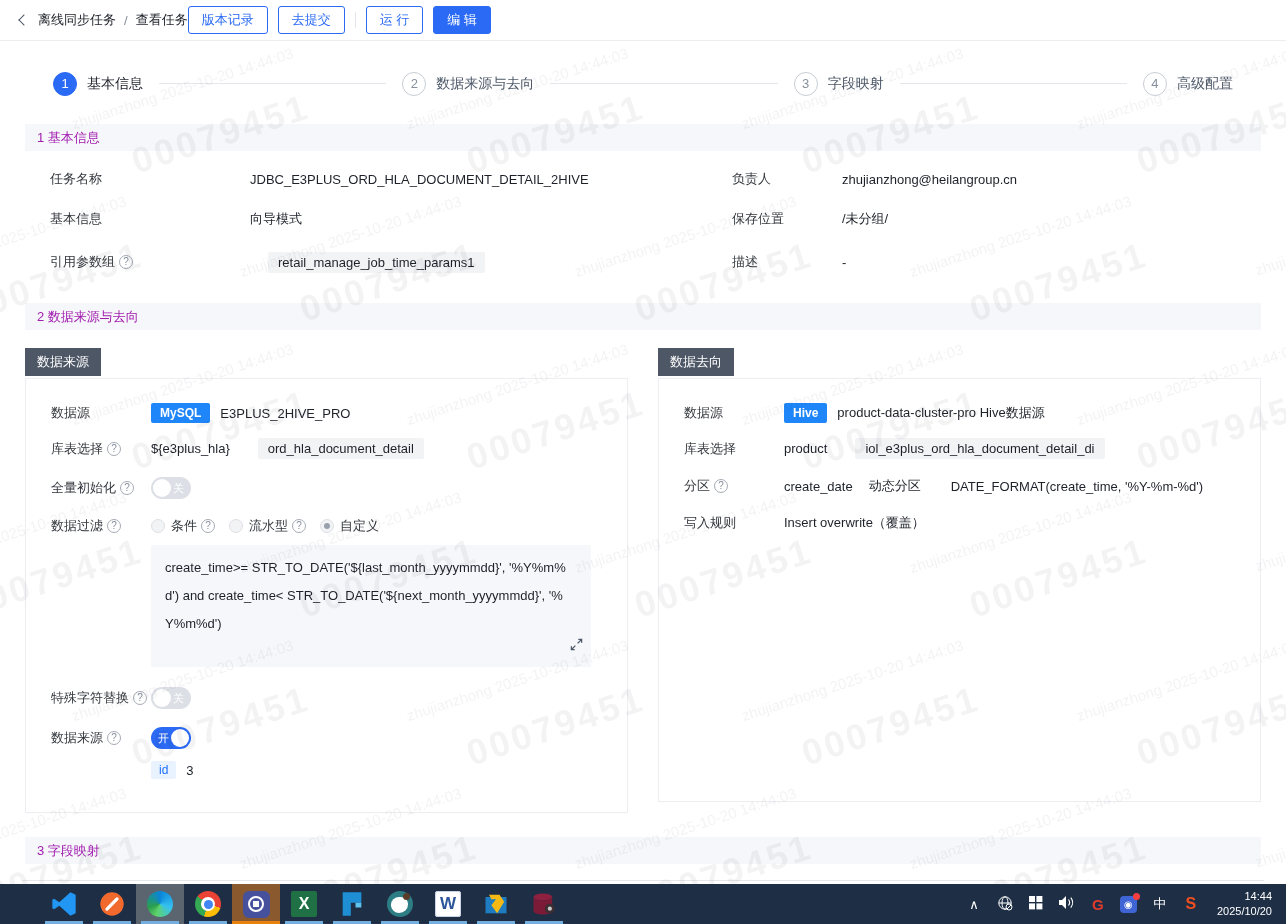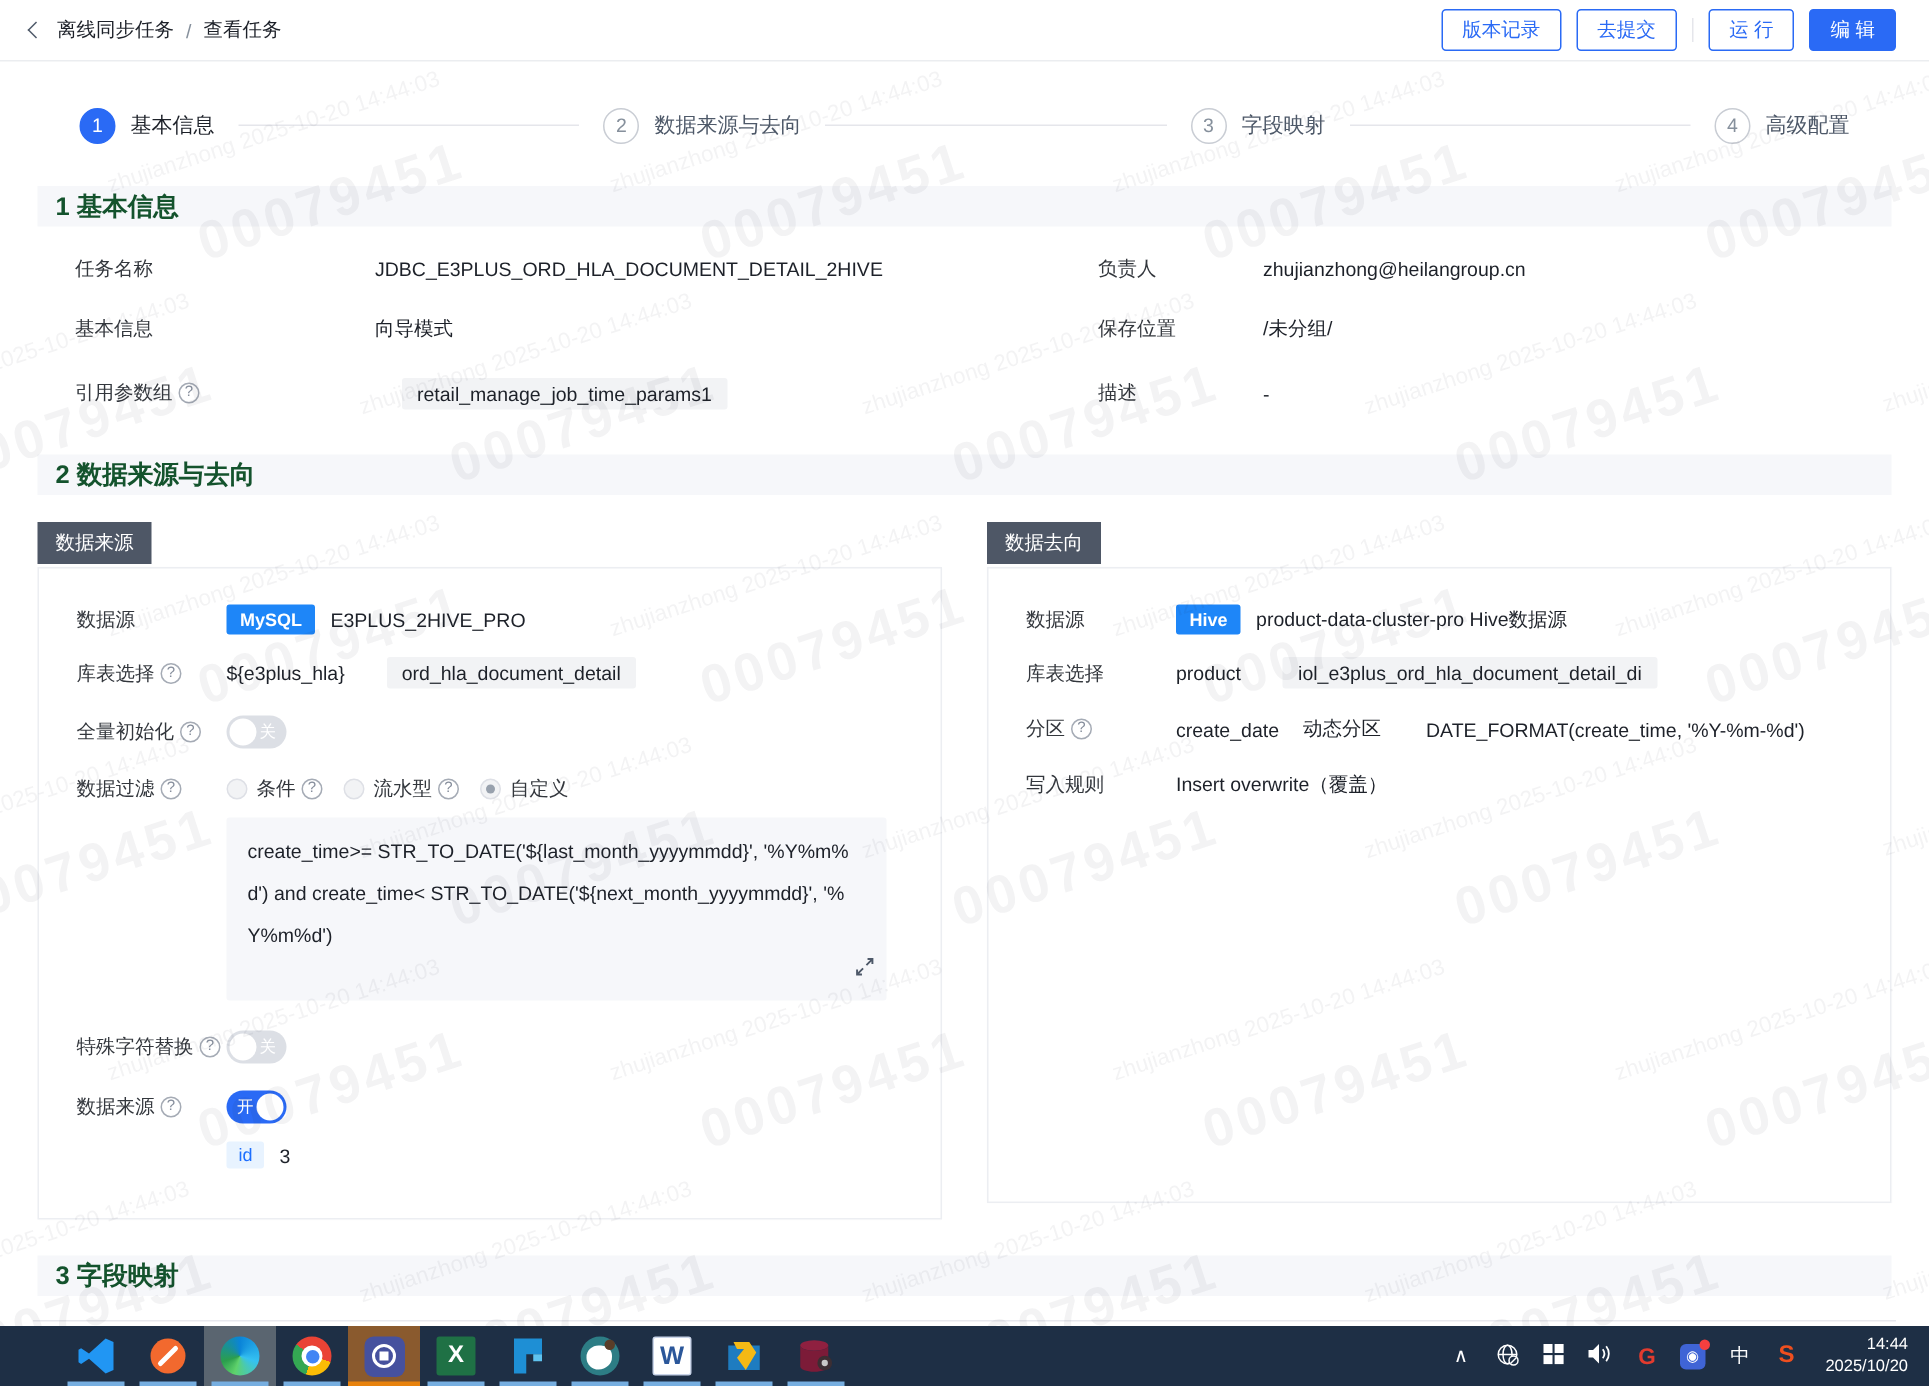--- a/index.html
+++ b/index.html
@@ -1,41 +1,41 @@
 <!DOCTYPE html>
 <html><head>
 <meta charset="utf-8">
 <style>
   * { margin:0; padding:0; box-sizing:border-box; }
   html,body { width:1286px; height:924px; overflow:hidden; }
   body { font-family:"Liberation Sans","DejaVu Sans",sans-serif; background:#fff; color:#1d2129; }
   .screen { position:relative; width:1286px; height:924px; overflow:hidden; background:#fff; }
 
   
-  .topbar { height:41px; border-bottom:1px solid #ebedf0; display:flex; align-items:center; justify-content:space-between; padding:0 22px 0 20px; position:relative; z-index:5; background:#fff; }
+  .topbar { height:41px; border-bottom:1px solid #ebedf0; display:flex; align-items:center; padding:0 22px 0 20px; position:relative; z-index:5; background:#fff; }
   .crumbs { display:flex; align-items:center; gap:8px; font-size:13px; color:#1d2129; }
   .back-chev { width:8px; height:8px; border-left:1.5px solid #4e5969; border-bottom:1.5px solid #4e5969; transform:rotate(45deg); margin-right:2px; cursor:pointer; }
   .crumb-sep { color:#86909c; }
   .actions { display:flex; align-items:center; gap:10px; }
   .btn { font-size:13px; padding:4px 13px; border-radius:3px; border:1px solid #2a6af5; color:#2a6af5; background:#fff; cursor:pointer; font-family:inherit; }
   .btn.primary { background:#2a6af5; color:#fff; }
   .vdiv { width:1px; height:16px; background:#e5e6eb; }
 
   
   .content { padding:0 25px; position:relative; z-index:2; }
 
   .stepper { display:flex; align-items:center; margin-top:20px; height:45px; padding:0 28px 0 28px; }
   .step { display:flex; align-items:center; gap:10px; flex-shrink:0; }
   .step-circle { width:24px; height:24px; border-radius:50%; border:1px solid #c9cdd4; color:#86909c; background:#fff; font-size:13px; display:flex; align-items:center; justify-content:center; }
   .step.active .step-circle { background:#2a6af5; border-color:#2a6af5; color:#fff; }
   .step-label { font-size:14px; color:#4e5969; }
   .step.active .step-label { color:#1d2129; }
   .step-line { flex:1; height:1px; background:#e5e6eb; margin:0 16px; }
 
-  .section-bar { margin-top:18px; background:#f6f7fa; height:27px; display:flex; align-items:center; padding-left:12px; font-size:17px; font-weight:bold; color:#14532d; }
+  .section-bar { margin-top:18px; background:#f6f7fa; height:27px; display:flex; align-items:center; padding-left:12px; font-size:13px; font-weight:normal; color:#a21caf; }
 
   .info-grid { display:grid; grid-template-columns:650px 1fr; padding-top:8px; }
   .irow { display:flex; align-items:center; min-height:40px; font-size:13px; }
   .ilabel { width:225px; padding-left:25px; color:#33373d; flex-shrink:0; display:flex; align-items:center; gap:4px; }
   .irow.right .ilabel { width:167px; padding-left:57px; }
   .ivalue { color:#1d2129; }
   .gtag { background:#f2f3f5; border-radius:2px; padding:3px 10px; color:#1d2129;margin-left:18px; }
 
   .help { width:14px; height:14px; border:1px solid #a5abb5; border-radius:50%; color:#868e9c; font-size:10px; line-height:12px; text-align:center; display:inline-block; flex-shrink:0; }
 

